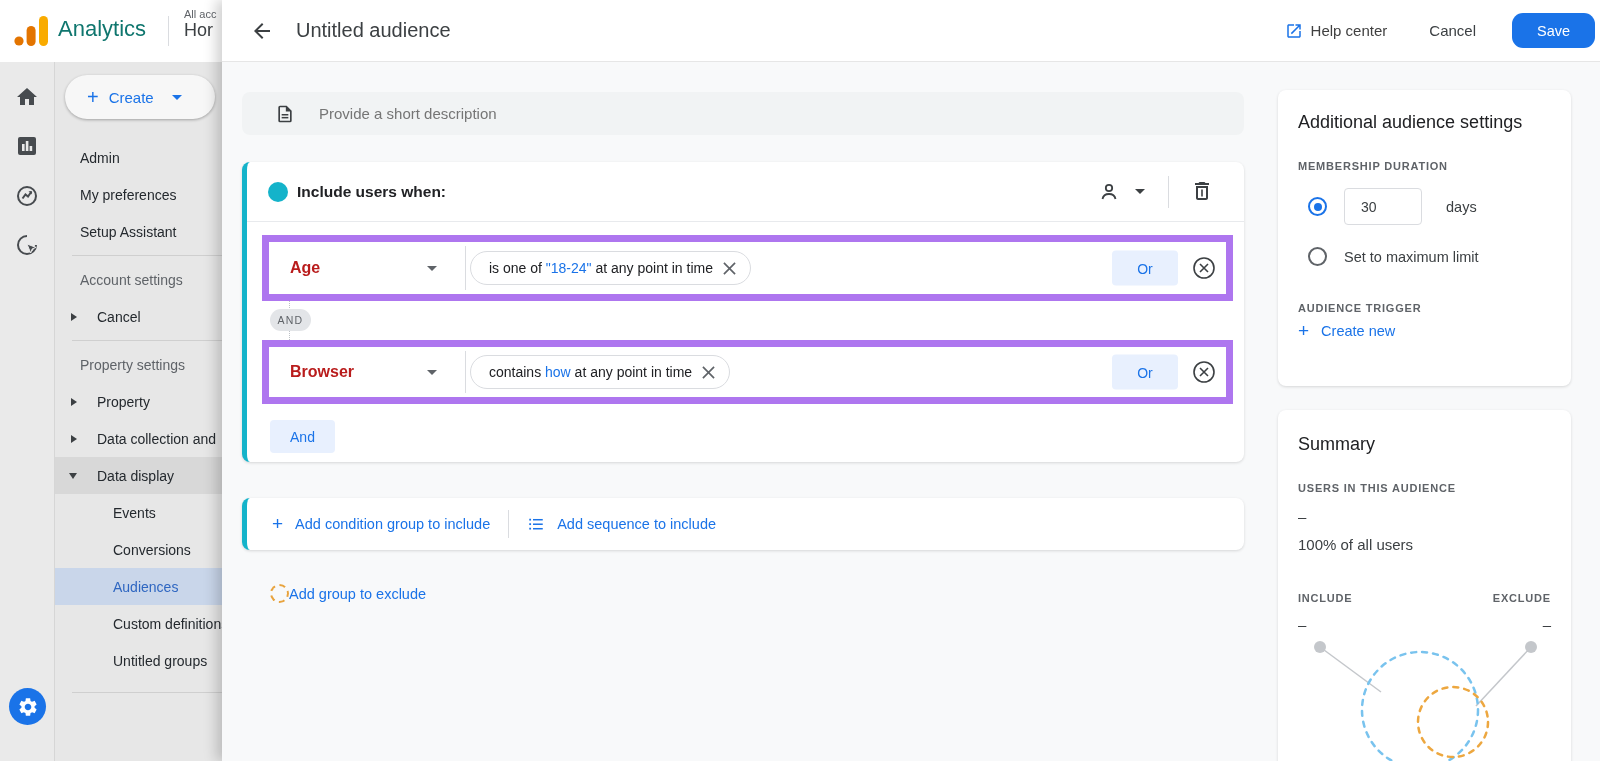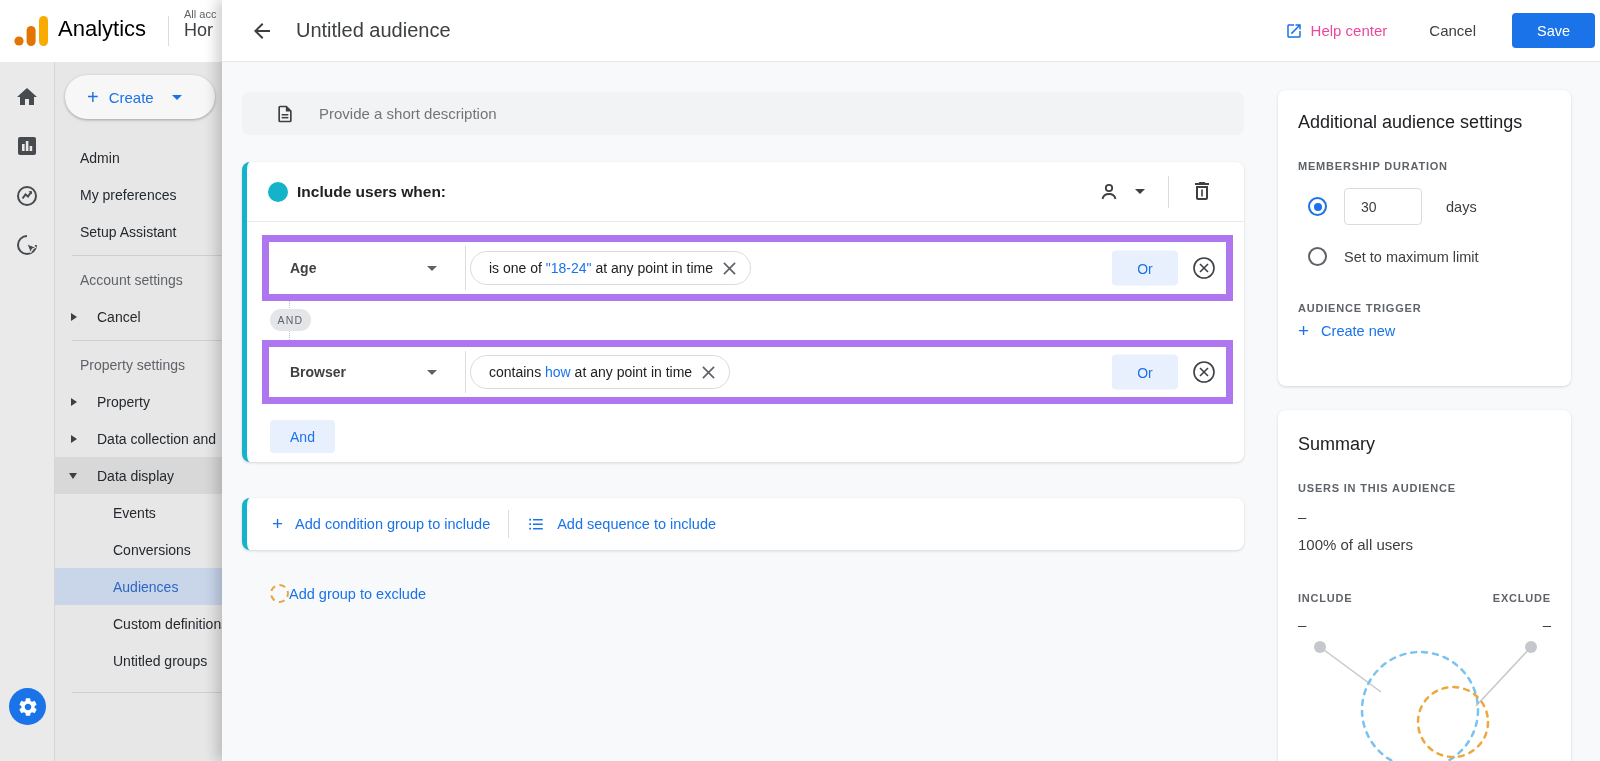--- a/index.html
+++ b/index.html
@@ -3,21 +3,21 @@
 <meta charset="utf-8">
 <style>
   * { margin:0; padding:0; box-sizing:border-box; }
   html,body { width:1600px; height:761px; overflow:hidden; }
   body { font-family:"Liberation Sans","DejaVu Sans",sans-serif; color:#202124; background:#f8f9fa; }
   #app { position:relative; width:1600px; height:761px; overflow:hidden; }
   .abs { position:absolute; }
 
   
   .topbar { position:absolute; left:0; top:0; width:1600px; height:62px; background:#fff; }
-  .brand { position:absolute; left:58px; top:16px; font-size:22px; color:#000000; }
+  .brand { position:absolute; left:58px; top:16px; font-size:22px; color:#0f766e; }
   .tb-divider { position:absolute; left:168px; top:16px; width:1px; height:30px; background:#dadce0; }
   .account { position:absolute; left:184px; top:8px; width:38px; overflow:hidden; white-space:nowrap; }
   .account .acct-label { font-size:11px; color:#5f6368; display:block; }
   .account .acct-name { font-size:18px; color:#3c4043; display:block; }
 
   
   .rail { position:absolute; left:0; top:62px; width:55px; height:699px; background:#eaeaea; border-right:1px solid #d6d6d6; }
   .rail-icon { position:absolute; left:15px; width:24px; height:24px; }
   .gear-btn { position:absolute; left:9px; top:626px; width:37px; height:37px; border-radius:50%; background:#1a73e8; display:flex; align-items:center; justify-content:center; }
 
@@ -37,43 +37,43 @@
   .nav-row.row-selected { background:#c9d6ea; }
   .nav-row.row-selected .lbl-sub { color:#2e66c1; }
   .nav-divider { position:absolute; left:17px; width:150px; height:1px; background:#cfcfcf; }
 
   
   .panel { position:absolute; left:222px; top:0; width:1378px; height:761px; background:#f8f9fa; box-shadow:-6px 0 12px rgba(0,0,0,.18); }
   .panel-header { position:absolute; left:0; top:0; width:1378px; height:62px; background:#fff; border-bottom:1px solid #e6e6e6; display:flex; align-items:center; }
   .back-arrow { margin-left:28px; width:24px; height:24px; }
   .panel-title { margin-left:22px; font-size:20px; color:#3c4043; }
   .header-right { margin-left:auto; display:flex; align-items:center; }
-  .help-link { display:flex; align-items:center; gap:8px; color:#ec4899; font-size:15px; }
+  .help-link { display:flex; align-items:center; gap:8px; color:#404040; font-size:15px; }
   .cancel-btn { margin-left:42px; font-size:15px; color:#3c4043; }
-  .save-btn { margin-left:36px; margin-right:5px; width:83px; height:35px; background:#1a73e8; color:#fff; font-size:14.5px; border:none; border-radius:4px; display:flex; align-items:center; justify-content:center; }
+  .save-btn { margin-left:36px; margin-right:5px; width:83px; height:35px; background:#1a73e8; color:#fff; font-size:14.5px; border:none; border-radius:11px; display:flex; align-items:center; justify-content:center; }
 
   .desc-bar { position:absolute; left:20px; top:92px; width:1002px; height:43px; background:#f1f3f4; border-radius:8px; display:flex; align-items:center; }
   .desc-input { flex:1; margin-left:24px; border:none; outline:none; background:transparent; font-size:15px; color:#5f6368; font-family:inherit; }
   .desc-bar svg { margin-left:33px; }
 
   .card { background:#fff; border-radius:8px; box-shadow:0 1px 3px rgba(0,0,0,.14); }
   .include-card { position:absolute; left:20px; top:162px; width:1002px; height:300px; border-left:5px solid #14b3ca; }
   .include-header { position:absolute; left:0; top:0; right:0; height:60px; border-bottom:1px solid #e8eaed; }
   .teal-dot { position:absolute; left:21px; top:20px; width:20px; height:20px; border-radius:50%; background:#14b3ca; }
   .include-title { position:absolute; left:50px; top:21px; font-size:15.5px; font-weight:bold; color:#202124; }
   .scope-icon { position:absolute; left:850px; top:18px; }
   .scope-caret { position:absolute; left:888px; top:27px; border-left:5px solid transparent; border-right:5px solid transparent; border-top:5px solid #3c4043; width:0; height:0; }
   .hdr-vdiv { position:absolute; left:921px; top:14px; width:1px; height:32px; background:#dadce0; }
   .trash-btn { position:absolute; left:943px; top:17px; width:24px; height:24px; }
 
   .cond-box { position:absolute; left:15px; width:971px; border:7px solid #ae76ef; background:#fff; }
   .cond-box1 { top:73px; height:66px; }
   .cond-box2 { top:178px; height:64px; }
   .cond-inner { position:relative; width:100%; height:100%; }
-  .dim-label { position:absolute; left:21px; top:50%; transform:translateY(-50%); font-size:14px; font-weight:bold; color:#404040; }
+  .dim-label { position:absolute; left:21px; top:50%; transform:translateY(-50%); font-size:16px; font-weight:bold; color:#b91c1c; }
   .dd-caret { position:absolute; left:158px; top:50%; margin-top:-2px; border-left:5px solid transparent; border-right:5px solid transparent; border-top:5px solid #5f6368; width:0; height:0; }
   .cond-vdiv { position:absolute; left:196px; top:4px; bottom:4px; width:1px; background:#dadce0; }
   .filter-pill { position:absolute; left:201px; top:50%; transform:translateY(-50%); height:34px; border:1px solid #dadce0; border-radius:17px; display:inline-flex; align-items:center; padding:0 14px 0 18px; font-size:14px; color:#202124; white-space:pre;justify-content:center; }
   .filter-val { color:#1a73e8; }
   .pill-x { margin-left:10px; }
   .or-btn { position:absolute; right:48px; top:50%; transform:translateY(-50%); width:66px; height:35px; background:#e8f0fe; color:#1a73e8; font-size:14px; border-radius:4px; display:flex; align-items:center; justify-content:center; }
   .remove-btn { position:absolute; right:10px; top:50%; transform:translateY(-50%); width:24px; height:24px; }
 
   .and-chip { position:absolute; left:23px; top:147px; width:41px; height:22px; background:#e3e5e8; border-radius:11px; font-size:10.5px; letter-spacing:1.2px; color:#5f6368; display:flex; align-items:center; justify-content:center; }
   .and-dotline { position:absolute; left:42px; top:139px; height:39px; border-left:1px dotted #bdc1c6; }

